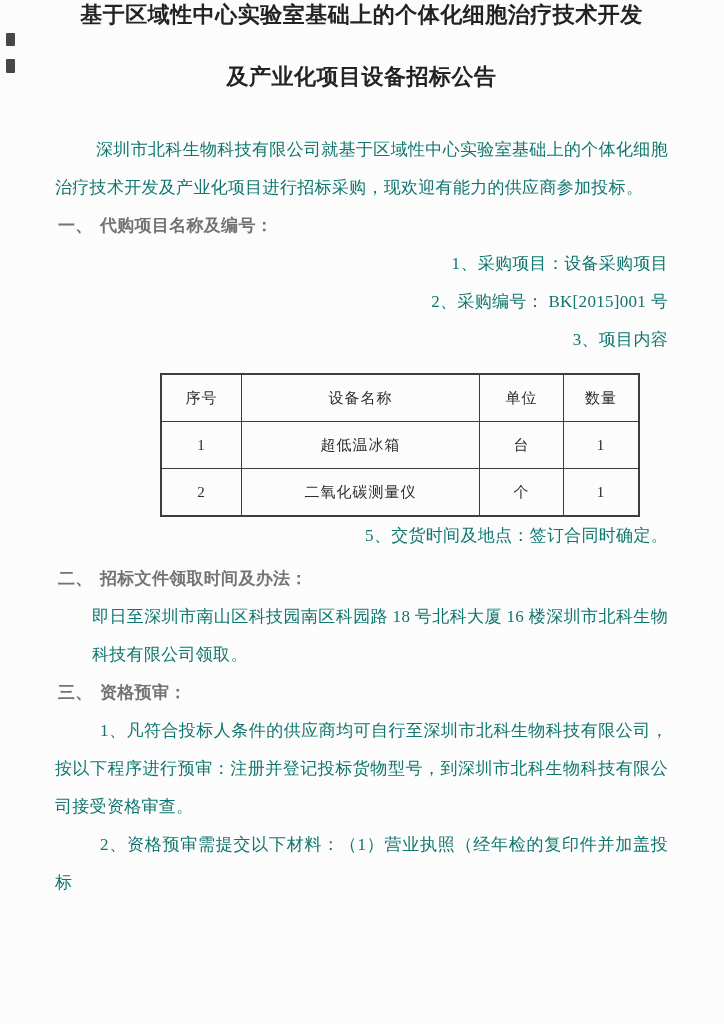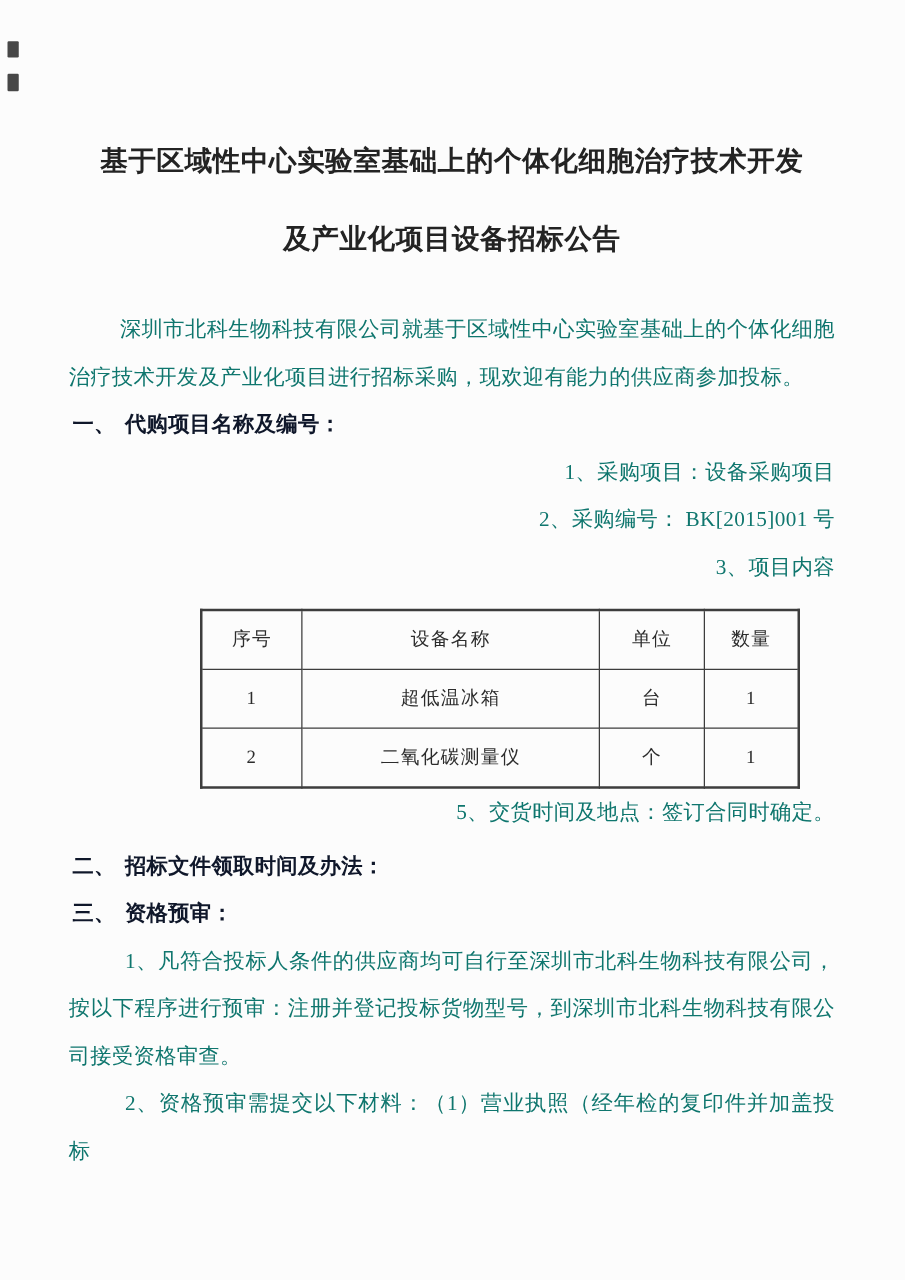--- a/index.html
+++ b/index.html
@@ -16,29 +16,29 @@
   }
   
   .ink-mark{position:absolute;left:6px;width:9px;background:#474747;border-radius:1px;}
   .ink-mark.a{top:33px;height:13px;}
   .ink-mark.b{top:59px;height:14px;}
 
   .title{
     font-size:22px;font-weight:bold;text-align:center;
     margin:0;color:#232323;line-height:30px;letter-spacing:0.5px;
   }
-  .title.l1{padding-top:114px;}
+  .title.l1{}
   .title.l2{margin-top:32px;}
 
   .bodytext{
     font-size:17px;line-height:38px;letter-spacing:0.3px;
     margin:0;text-align:justify;color:#0f766e;
   }
   .intro{margin-top:39px;text-indent:41px;}
-  .sec-head{font-weight:bold;padding-left:3px;color:#0f172a;text-align:left;}
+  .sec-head{font-weight:bold;padding-left:3px;color:#737373;text-align:left;}
   .sec-head .sec-num{display:inline-block;width:42px;}
   .sec-head.s2{margin-top:5px;}
   .item{padding-left:45px;text-align:right;}
   .sec2-body{margin-left:37px;}
   .body-para{text-indent:45px;}
 
   table.equip{
     border-collapse:collapse;
     margin:14px 0 0 105px;
     font-size:15px;
@@ -102,19 +102,20 @@
         <td>个</td>
         <td>1</td>
       </tr>
     </tbody>
   </table>
 
   <p class="bodytext item">5、交货时间及地点：签订合同时确定。</p>
 
   <p class="bodytext sec-head s2"><span class="sec-num">二、</span><span>招标文件领取时间及办法：</span></p>
 
+  <p class="bodytext sec2-body">即日至深圳市南山区科技园南区科园路 18 号北科大厦 16 楼深圳市北科生物科技有限公司领取。</p>
 
   <p class="bodytext sec-head"><span class="sec-num">三、</span><span>资格预审：</span></p>
 
   <p class="bodytext body-para">1、凡符合投标人条件的供应商均可自行至深圳市北科生物科技有限公司，按以下程序进行预审：注册并登记投标货物型号，到深圳市北科生物科技有限公司接受资格审查。</p>
   <p class="bodytext body-para">2、资格预审需提交以下材料：（1）营业执照（经年检的复印件并加盖投标</p>
 
 </div>
 
 </body></html>

